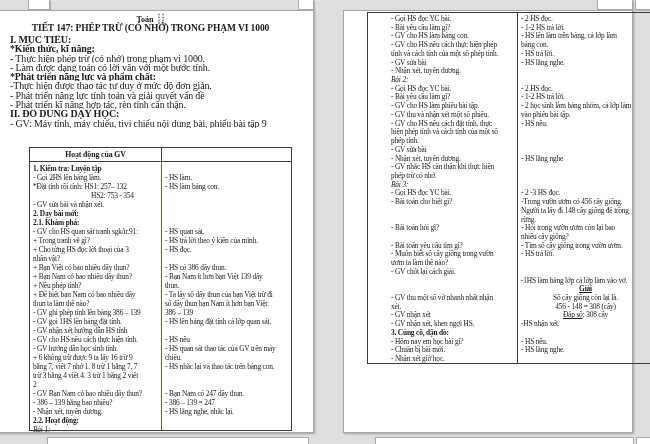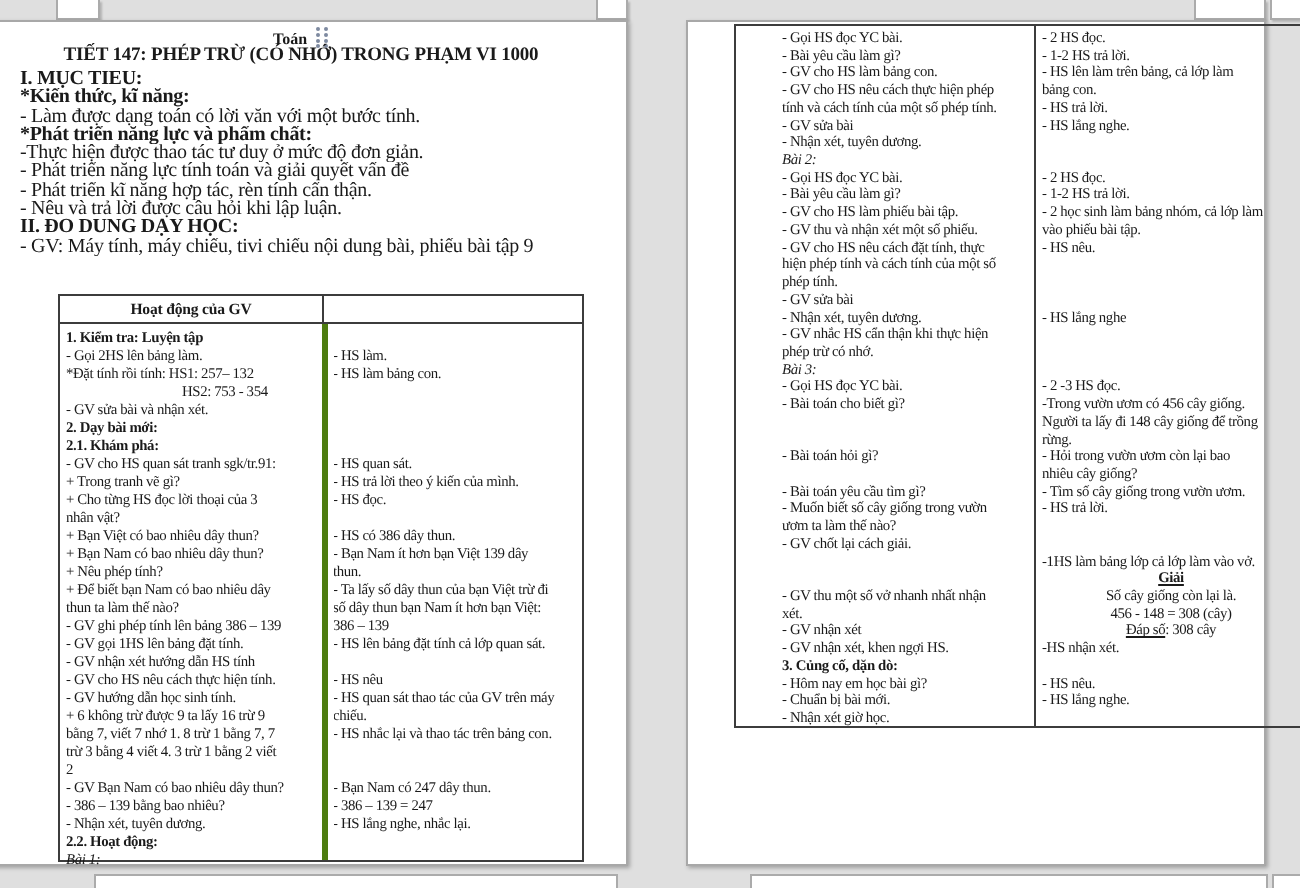--- a/index.html
+++ b/index.html
@@ -32,21 +32,21 @@
   #t1{left:35px;top:136px;width:261px;height:282px;}
   #t2{left:23px;top:1px;width:265px;height:350px;padding-left:20px;}
   .thead{display:flex;border-bottom:1px solid #3c3c3c;height:13px;}
   .thead .th{font-weight:bold;font-size:7.8px;line-height:13px;text-align:center;letter-spacing:-0.1px;}
   #t1 .th.gv{width:131px;border-right:1px solid #3c3c3c;}
   #t1 .th.hs{flex:1;}
   .tbody{display:flex;align-items:stretch;}
   #t1 .tbody{height:268px;}
   #t2 .tbody{height:350px;}
   .tcol{padding:2px 3px 0 3px;font-size:7.4px;letter-spacing:-0.18px;}
-  #t1 .tcol.gv{width:125px;border-right:3px solid #4d7c0f;}
+  #t1 .tcol.gv{width:125px;border-right:1px solid #4d7c0f;}
   #t1 .tcol.hs{width:122px;}
   #t2 .tcol.gv{width:124px;border-right:1px solid #3c3c3c;}
   #t2 .tcol.hs{width:130px;}
   #t1 .tline{height:9.0px;line-height:9.0px;}
   #t2 .tline{height:8.72px;line-height:8.72px;}
   .tline{white-space:nowrap;overflow:hidden;}
   .s-b{font-weight:bold;}
   .s-i{font-style:italic;}
   .s-ind{padding-left:58px;}
   .s-c{text-align:center;}
@@ -73,26 +73,26 @@
             <circle cx="6" cy="7.5" r="1"></circle>
             <circle cx="2" cy="10" r="1"></circle>
             <circle cx="6" cy="10" r="1"></circle>
           </g>
         </svg></span>
   </div>
   <div class="doc-title">TIẾT 147: PHÉP TRỪ (CÓ NHỚ) TRONG PHẠM VI 1000</div>
   <div class="intro" id="p1-intro">
       <div class="tline s-b">I. MỤC TIÊU:</div>
       <div class="tline s-b">*Kiến thức, kĩ năng:</div>
+      <div class="tline">- Thực hiện phép trừ (có nhớ) trong phạm vi 1000.</div>
       <div class="tline">- Làm được dạng toán có lời văn với một bước tính.</div>
       <div class="tline s-b">*Phát triển năng lực và phẩm chất:</div>
       <div class="tline">-Thực hiện được thao tác tư duy ở mức độ đơn giản.</div>
       <div class="tline">- Phát triển năng lực tính toán và giải quyết vấn đề</div>
       <div class="tline">- Phát triển kĩ năng hợp tác, rèn tính cẩn thận.</div>
-      <div class="tline">- Nêu và trả lời được câu hỏi khi lập luận.</div>
       <div class="tline s-b">II. ĐỒ DÙNG DẠY HỌC:</div>
       <div class="tline">- GV: Máy tính, máy chiếu, tivi chiếu nội dung bài, phiếu bài tập 9</div>
     </div>
   <div class="acts-table" id="t1">
     <div class="thead">
       <div class="th gv">Hoạt động của GV</div>
     </div>
     <div class="tbody">
       <div class="tcol gv" id="p1-gv">
           <div class="tline s-b">1. Kiểm tra: Luyện tập</div>

